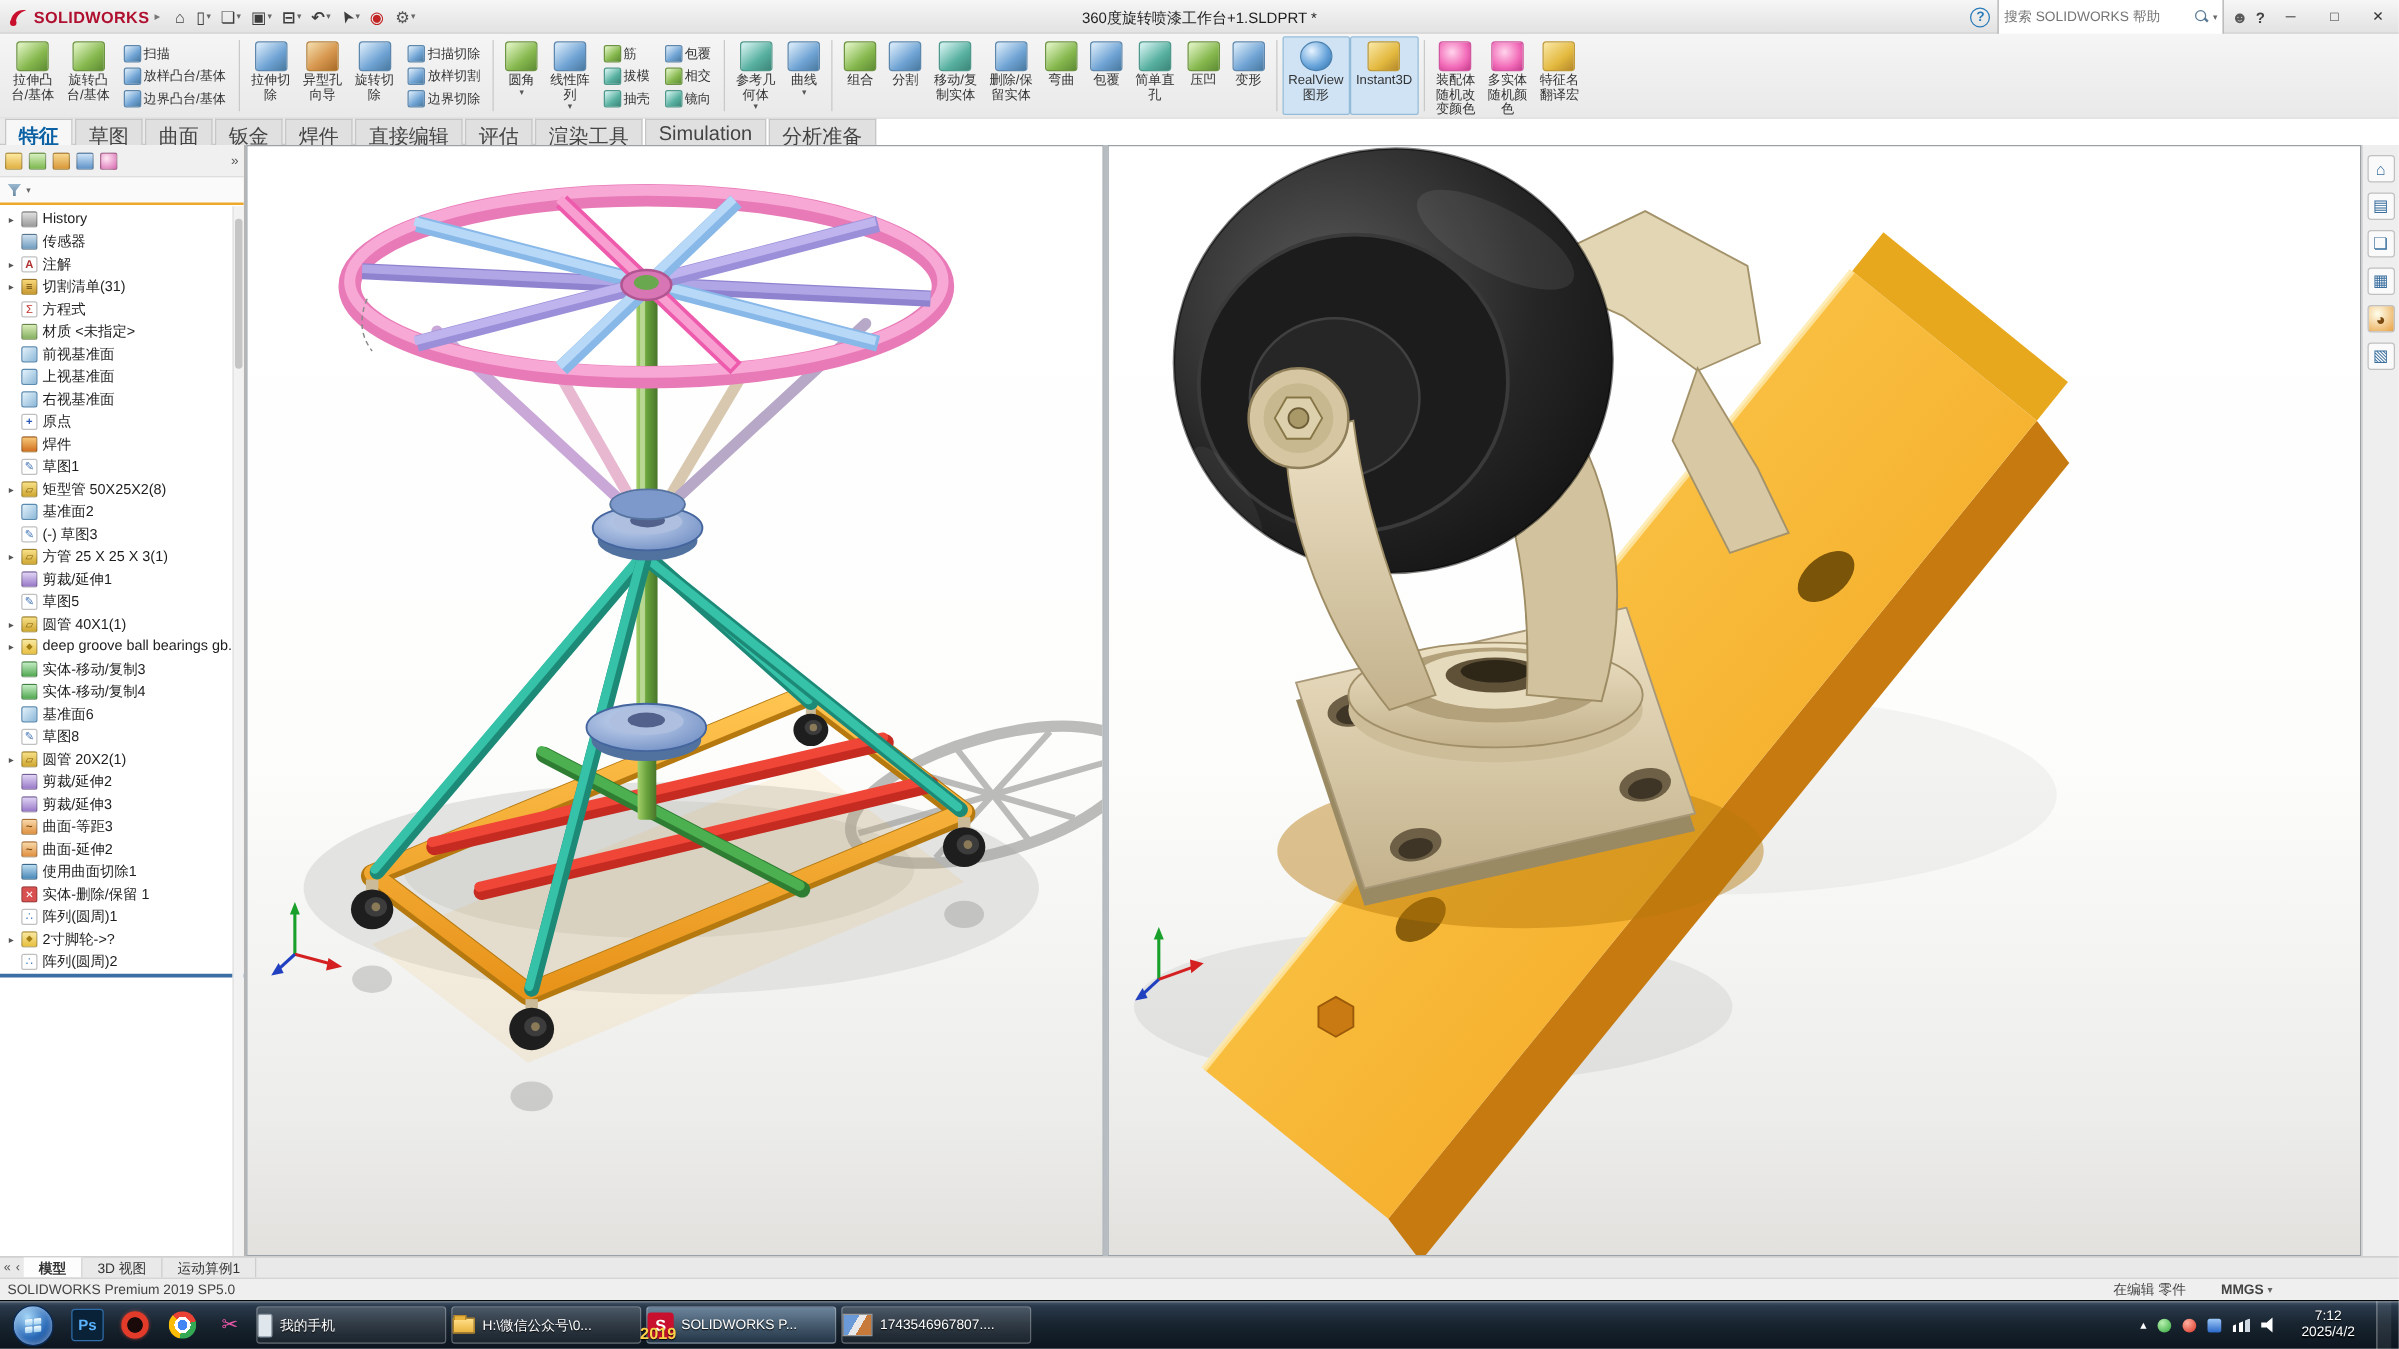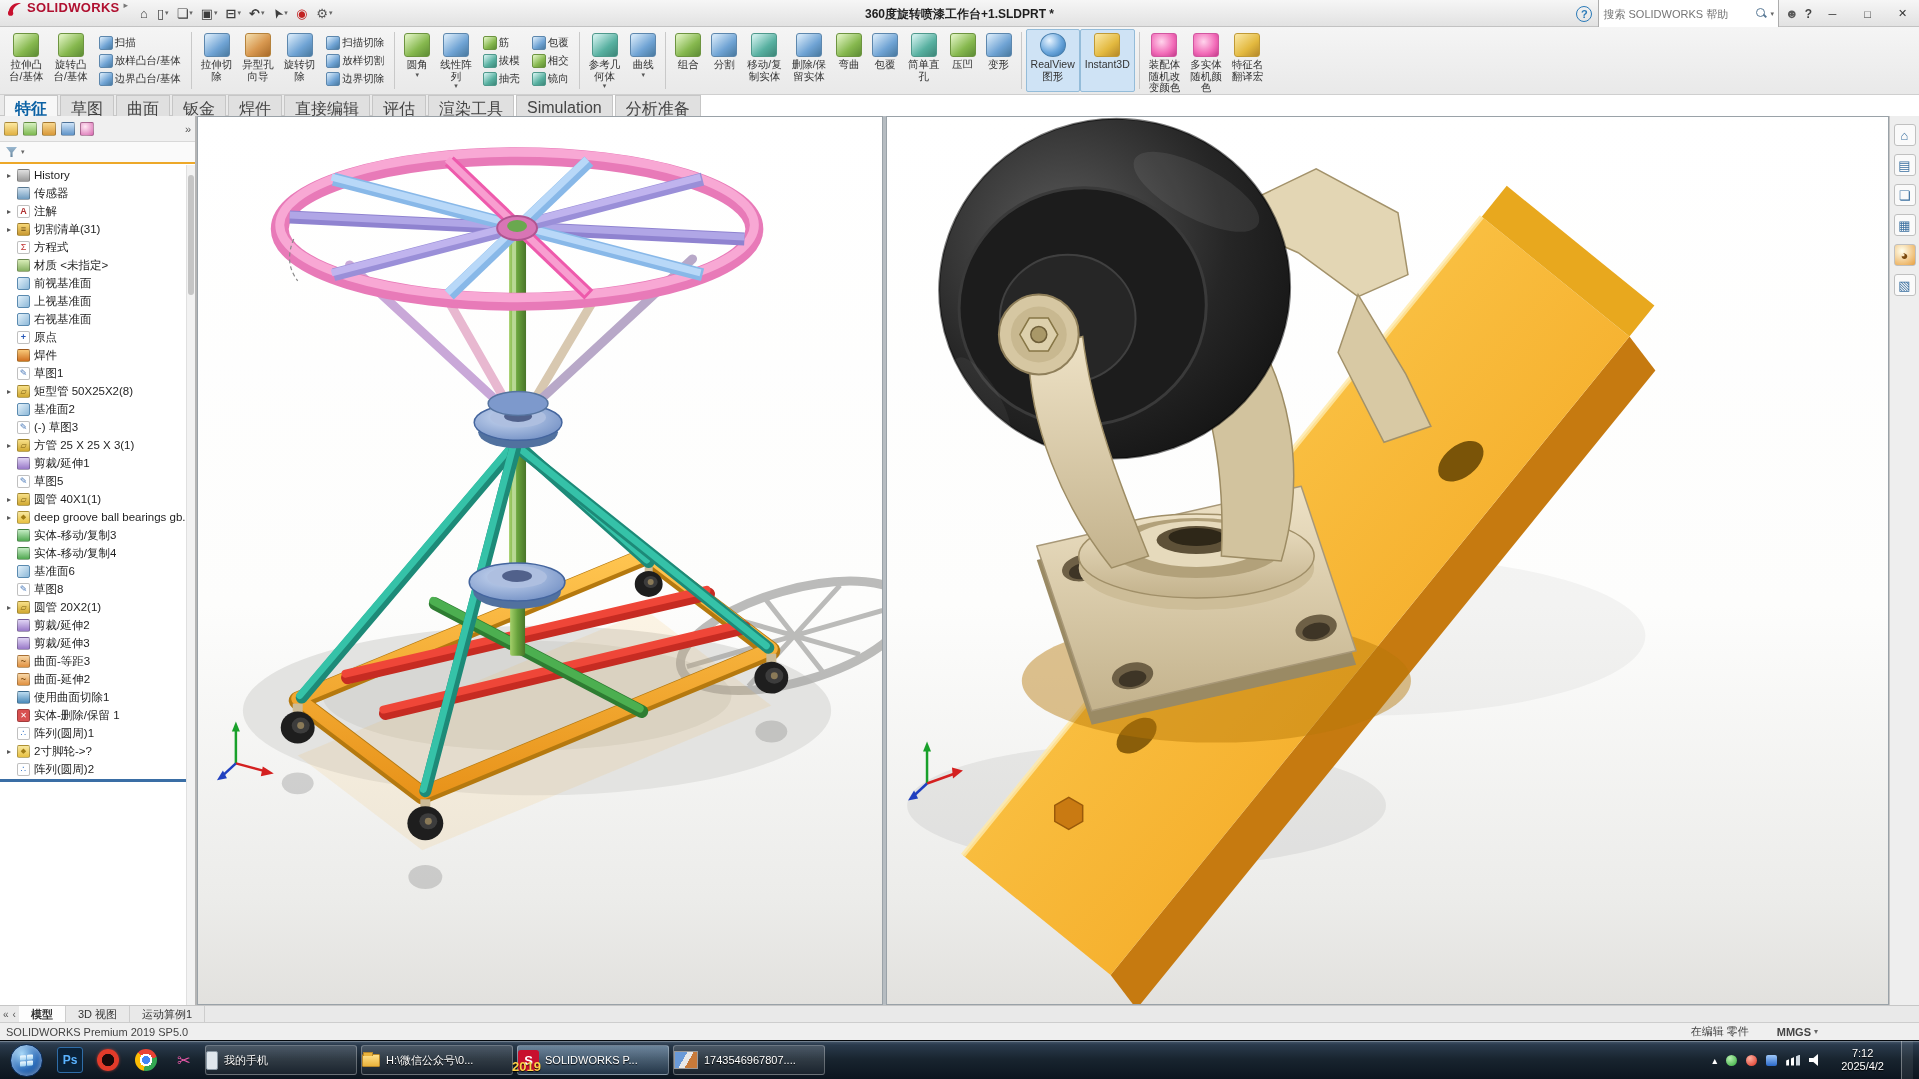--- a/index.html
+++ b/index.html
@@ -3,32 +3,32 @@
 <meta charset="utf-8">
 <style>
   * { margin:0; padding:0; box-sizing:border-box; cursor:default; }
   html,body { width:1919px; height:1079px; overflow:hidden;
     font-family:"Liberation Sans","DejaVu Sans",sans-serif; background:#fff; }
 
   
   .titlebar { position:absolute; left:0; top:0; width:1919px; height:27px;
     background:linear-gradient(#f6f6f6,#e2e2e2); border-bottom:1px solid #c2c2c2;
     display:flex; align-items:center; }
-  .sw-brand { display:flex; align-items:flex-start; gap:4px; padding:0 8px 0 6px; height:100%; }
+  .sw-brand { display:flex; align-items:center; gap:4px; padding:0 8px 0 6px; height:100%; }
   .brand-text { font-weight:bold; font-size:13px; color:#b01030; letter-spacing:.3px; }
   .brand-arrow { font-size:9px; color:#777; }
   .qa-row { display:flex; align-items:center; }
   .qa-ic { display:flex; align-items:center; gap:1px; padding:0 4px; height:25px; font-size:13px; color:#3d3d3d; }
   .qa-g { line-height:1; }
   .qa-a { font-size:7px; color:#666; }
   [data-name="select-icon"] .qa-g { display:inline-block; transform:rotate(-120deg); }
   [data-name="rebuild-icon"] .qa-g { color:#c22222; }
   [data-name="options-icon"] .qa-g { color:#555; }
   .tb-title { position:absolute; left:50%; transform:translateX(-50%); top:6px;
-    font-size:12px; color:#1e1e1e; white-space:nowrap;font-weight:bold; }
+    font-size:12px; color:#1e1e1e; white-space:nowrap; }
   .tb-right-cluster { position:absolute; right:2px; top:0; height:27px; display:flex; align-items:center; gap:6px; }
   .help-circle { width:16px; height:16px; border-radius:50%; border:1px solid #2a7ab8;
     color:#2a7ab8; font-size:11px; font-weight:bold; display:flex; align-items:center; justify-content:center; }
   .tb-search { display:flex; align-items:center; background:#fff; border:1px solid #adadad;
     border-radius:2px; height:36px; padding:0 4px; gap:3px; }
   .tb-search input { border:none; outline:none; width:150px; font-size:11px; color:#333;
     font-family:"Liberation Sans","DejaVu Sans",sans-serif; }
   .mag-icon { position:relative; width:11px; height:11px; }
   .mag-icon::before { content:""; position:absolute; left:0; top:0; width:7px; height:7px;
     border:1.5px solid #5a7a96; border-radius:50%; }

